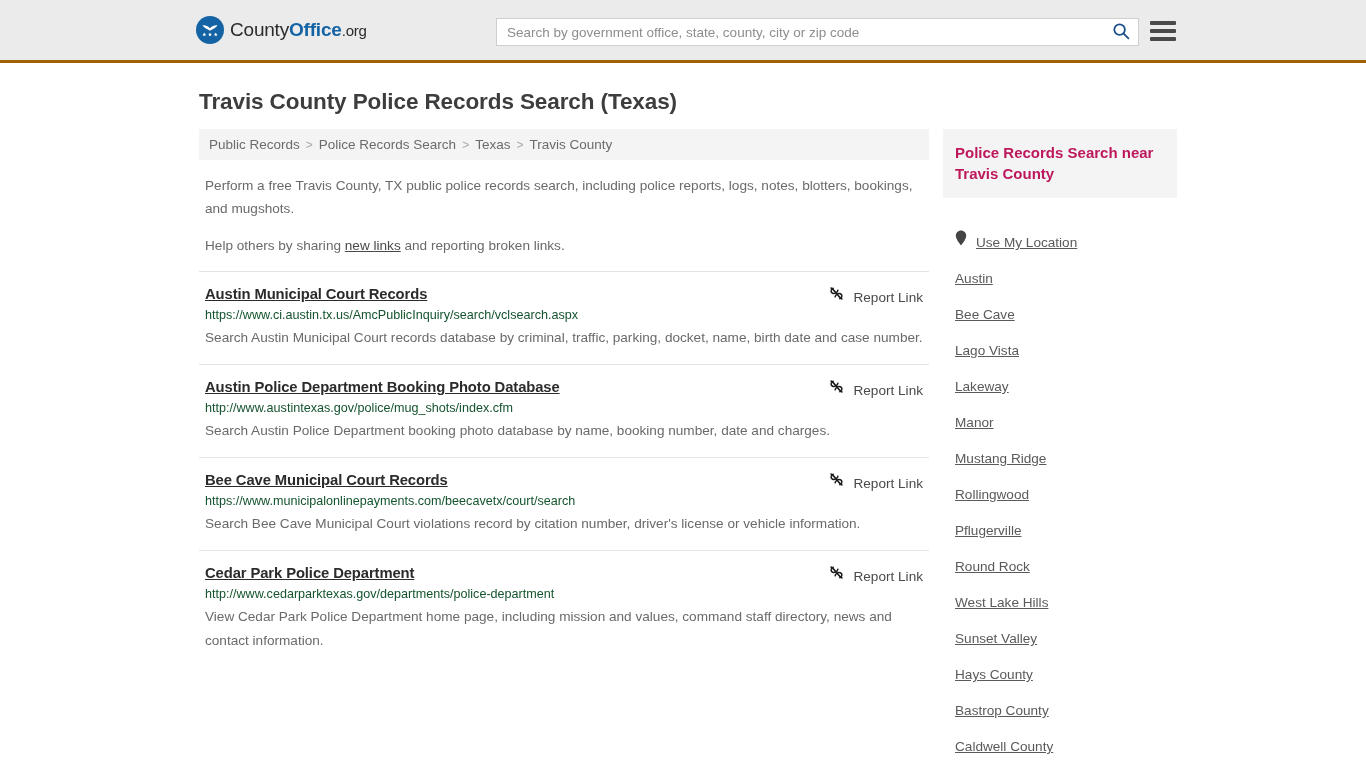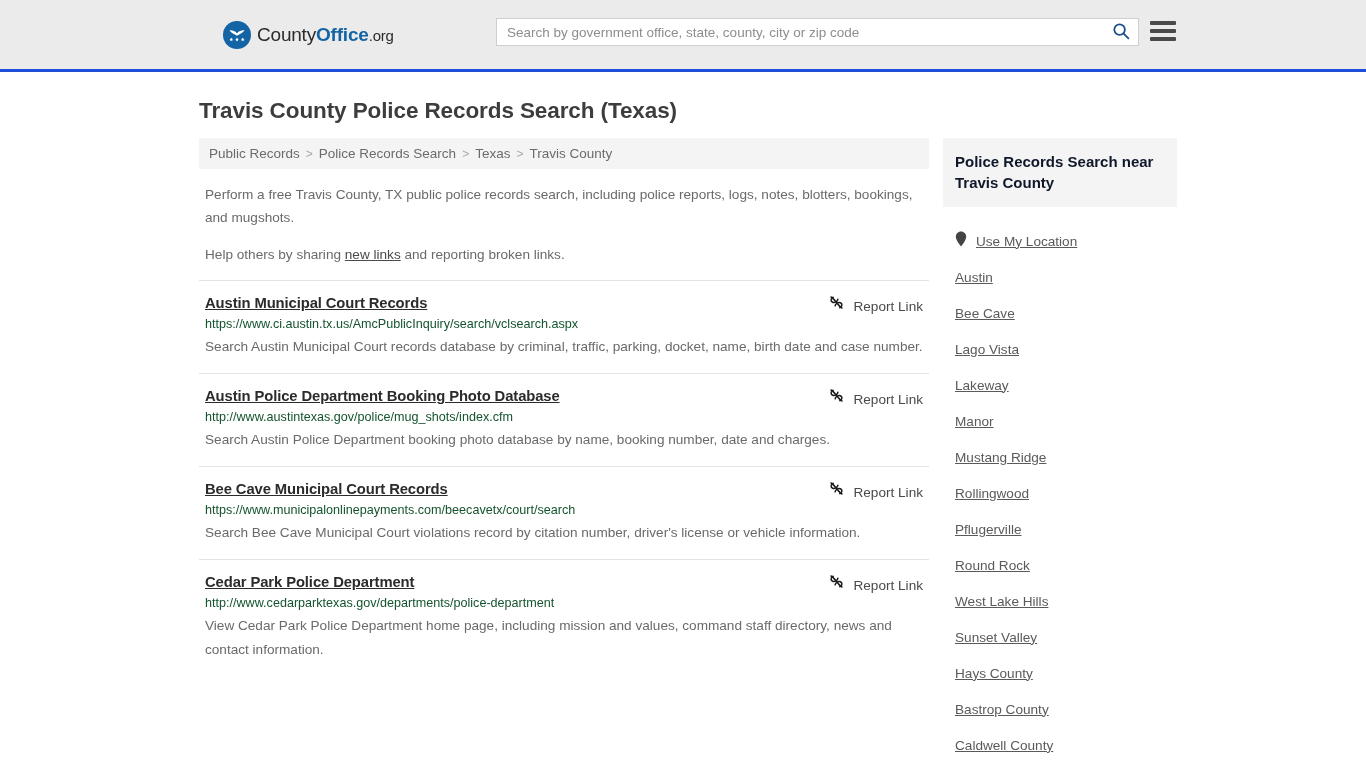--- a/index.html
+++ b/index.html
@@ -9,27 +9,26 @@
     width: 1366px;
     height: 768px;
     overflow: hidden;
     background: #ffffff;
     font-family: "Liberation Sans", sans-serif;
     color: #4a4a4a;
   }
 
   
   .site-header {
-    height: 72px;
+    height: 63px;
     background: #ebebeb;
-    border-bottom: 3px solid #1d4ed8;
+    border-bottom: 3px solid #a16207;
     display: flex;
     align-items: center;
     position: relative;
-    padding-left: 27px;
   }
   .logo-wrap {
     display: flex;
     align-items: center;
     margin-left: 196px;
     text-decoration: none;
     gap: 6px;
   }
   .logo-mark {
     width: 28px; height: 28px;
@@ -208,27 +207,27 @@
 
   
   .side-panel-head {
     background: #f4f4f4;
     padding: 13px 12px 14px 12px;
   }
   .side-panel-head h2 {
     margin: 0;
     font-size: 15px;
     font-weight: bold;
-    color: #0f172a;
+    color: #be185d;
     line-height: 21px;
   }
   .side-list { margin-top: 16px; }
   .side-item {
     display: flex;
-    align-items: center;
+    align-items: flex-end;
     gap: 9px;
     height: 36px;
     padding-left: 12px;
   }
   .side-item a {
     font-size: 13.6px;
     color: #5a5a5a;
     text-decoration: underline;
   }
   .pin-icon { flex: none; display: block; }

